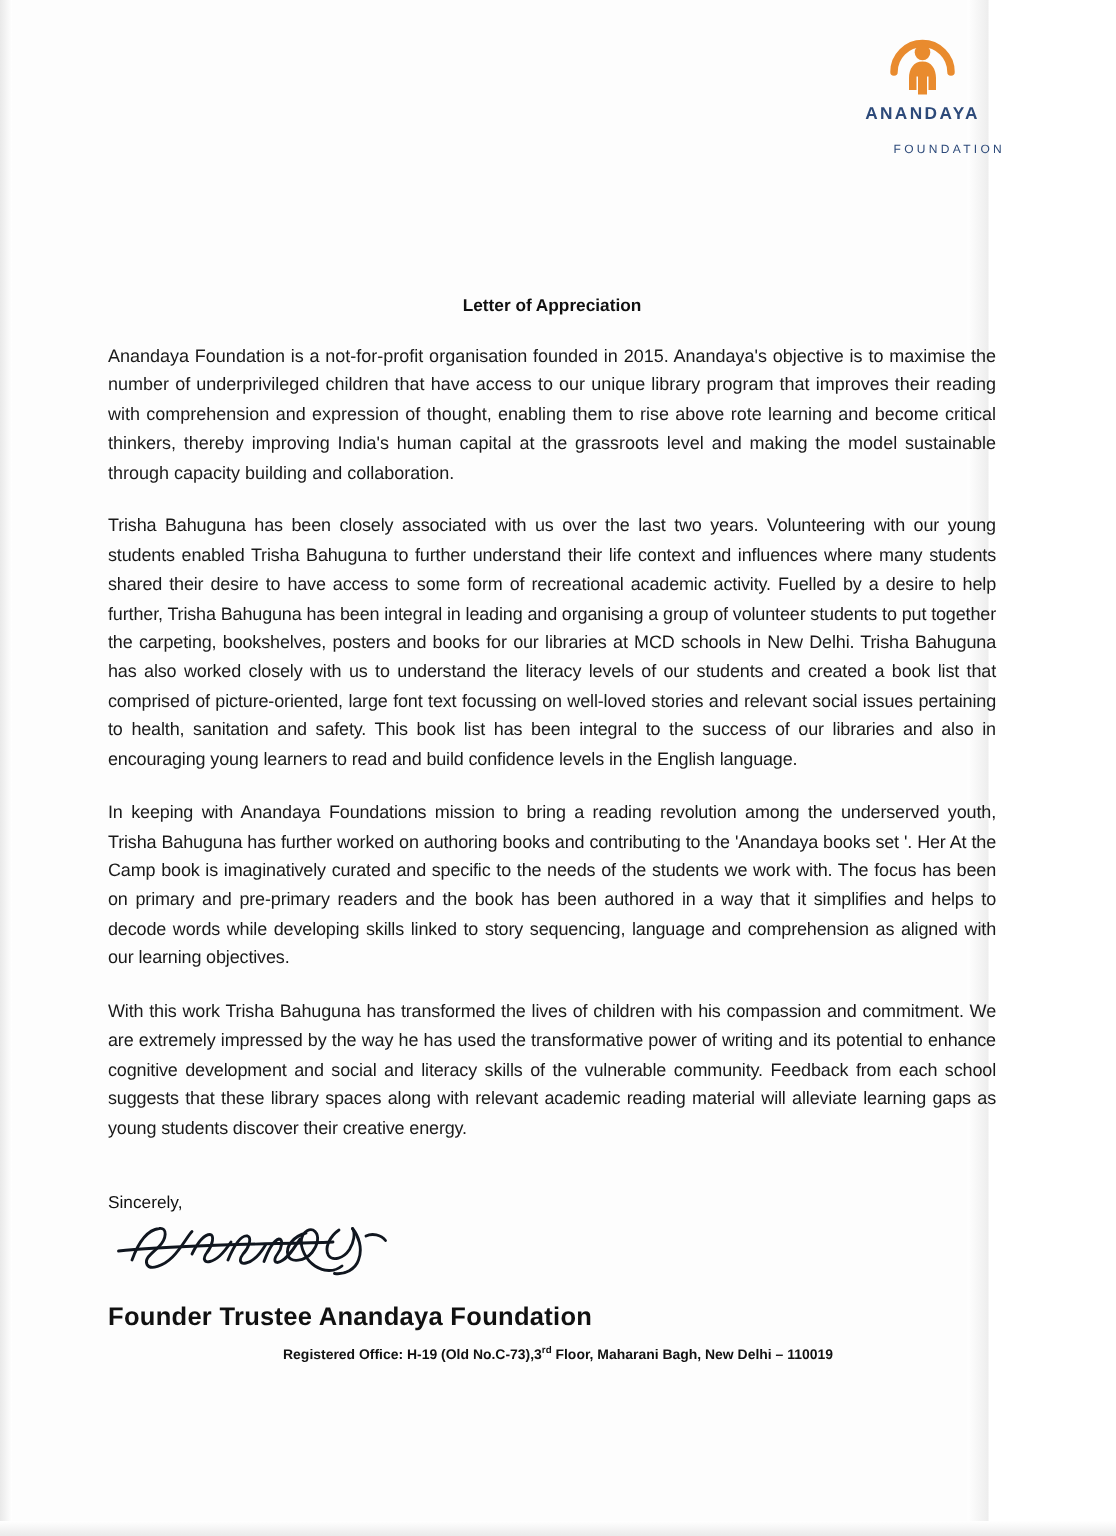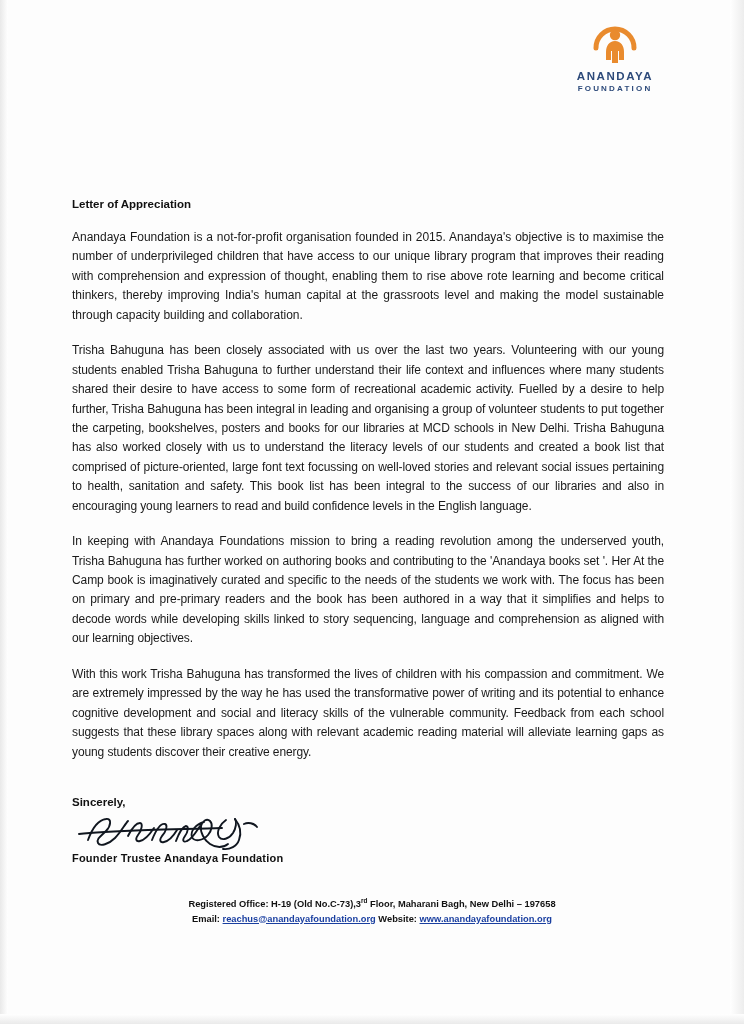--- a/index.html
+++ b/index.html
@@ -10,21 +10,21 @@
   body {
     width: 744px;
     height: 1024px;
     font-family: "Liberation Sans", sans-serif;
     color: #000000;
     position: relative;
     overflow: hidden;
   }
   .page {
     position: relative;
-    width: 744px;
+    width: 659px;
     height: 1024px;
     background: #fdfdfd;
     box-sizing: border-box;
   }
   
   .scan-edge-left {
     position: absolute;
     left: 0; top: 0;
     width: 8px; height: 1024px;
     background: linear-gradient(to right, #e9e9e9, #ffffff);
@@ -60,80 +60,83 @@
     font-family: "Liberation Sans", sans-serif;
     font-size: 11.5px;
     font-weight: bold;
     letter-spacing: 1.6px;
     color: #2d4a7a;
     line-height: 1.15;
   }
   .logo-sub {
     font-family: "Liberation Sans", sans-serif;
     font-size: 8px;
-    font-weight: bold;
+    font-weight: normal;
     letter-spacing: 2.2px;
     color: #2d4a7a;
-    margin-top: 1px;
+    margin-top: 12px;
+    text-align: right;
   }
 
   
   .content {
     position: absolute;
     left: 72px;
     top: 198px;
     width: 592px;
   }
   .date-line {
     font-size: 11.5px;
     font-weight: bold;
     color: #111;
     margin-bottom: 42px;
   }
   .letter-title {
     font-size: 11.5px;
     font-weight: bold;
     color: #111;
     margin-bottom: 18px;
+    text-align: center;
   }
   p.para {
     font-size: 12px;
     line-height: 1.62;
     text-align: justify;
     color: #1a1a1a;
     margin: 0 0 16px 0;
   }
   p.para.tight {
     letter-spacing: -0.1px;
   }
   .sign-block {
     margin-top: 34px;
   }
   .sincerely {
     font-size: 11.5px;
-    font-weight: bold;
+    font-weight: normal;
     color: #111;
     margin-bottom: 2px;
   }
   .signature {
     height: 42px;
     position: relative;
     margin-left: 4px;
   }
   .signature svg { display: block; }
   .signer-name {
     font-size: 11.5px;
     font-weight: bold;
     color: #111;
     margin-top: -2px;
   }
   .signer-title {
-    font-size: 11px;
-    font-weight: bold;
-    color: #111;
+    font-size: 17px;
+    font-weight: bold;
+    color: #111;
+    margin-top: 16px;
     letter-spacing: 0.2px;
   }
 
   
   .footer {
     position: absolute;
     left: 0;
     top: 896px;
     width: 744px;
     text-align: center;
@@ -196,21 +199,16 @@
             <path d="M168 14 C172 12 178 13 181 17"></path>
           </g>
         </svg>
       </div>
       <div class="signer-title">Founder Trustee Anandaya Foundation</div>
     </div>
 
   </div>
 
   <div class="footer">
-    <span class="line"><span>Registered Office: H-19 (Old No.C-73),3</span><span class="sup">rd</span><span> Floor, Maharani Bagh, New Delhi – 197658</span></span>
-    <span class="line"><span>Email:</span>
-      <a href="#">reachus@anandayafoundation.org</a>
-      <span>Website:</span>
-      <a href="#">www.anandayafoundation.org</a>
-    </span>
+    <span class="line"><span>Registered Office: H-19 (Old No.C-73),3</span><span class="sup">rd</span><span> Floor, Maharani Bagh, New Delhi – 110019</span></span>
   </div>
 
 </div>
 
 </body></html>

